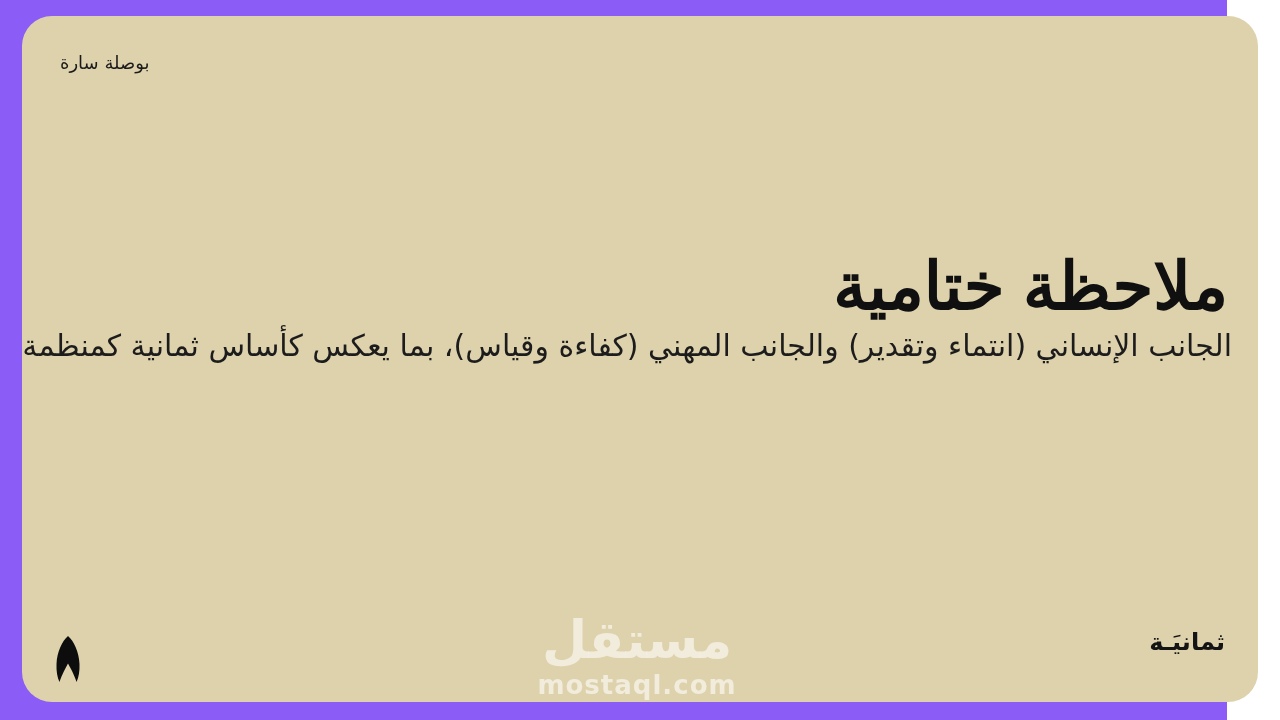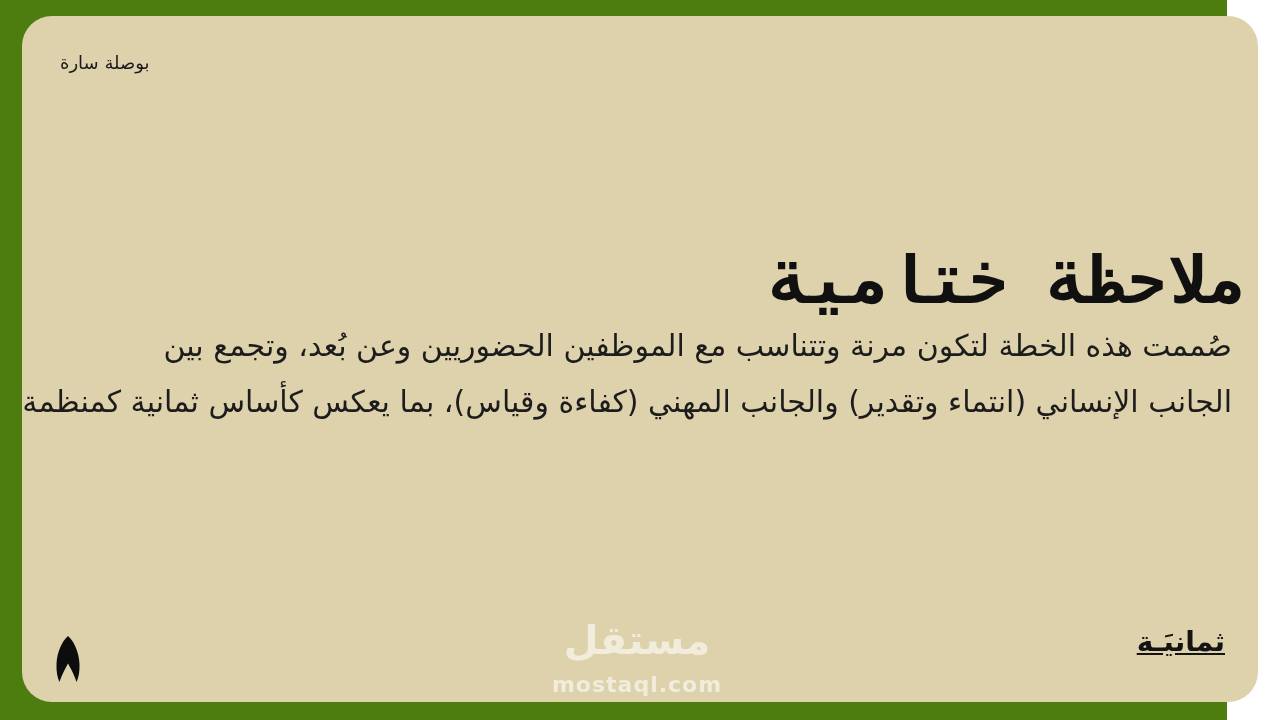--- a/index.html
+++ b/index.html
@@ -8,21 +8,21 @@
     width: 1280px;
     height: 720px;
     background: #ffffff;
     font-family: "DejaVu Sans", "Liberation Sans", sans-serif;
     overflow: hidden;
   }
   .page {
     position: relative;
     width: 1227px;
     height: 720px;
-    background: #4d7c0f;
+    background: #8b5cf6;
   }
   .slide {
     position: absolute;
     left: 22px;
     top: 16px;
     width: 1236px;
     height: 686px;
     background: #ded2ad;
     border-radius: 30px;
   }
@@ -41,30 +41,30 @@
     right: 35px;
     top: 32px;
     font-size: 24px;
     line-height: 30px;
     color: #1b1b1b;
     letter-spacing: 0.5px;
     white-space: nowrap;
   }
   .slide-title {
     position: absolute;
-    right: 12px;
+    right: 30px;
     top: 176px;
     font-size: 66px;
     line-height: 100px;
     font-weight: 700;
     color: #101010;
     direction: rtl;
     text-align: center;
     white-space: nowrap;
-    font-family: Liberation Mono, monospace;
+    font-family: Liberation Sans, sans-serif;
   }
   .body-text {
     position: absolute;
     right: 26px;
     top: 302px;
     width: 1100px;
     direction: rtl;
     text-align: right;
     color: #1c1c1c;
     font-size: 30px;
@@ -81,69 +81,65 @@
     position: absolute;
     left: 26px;
     top: 618px;
     width: 40px;
     height: 50px;
   }
   .footer-wordmark {
     position: absolute;
     right: 33px;
     top: 608px;
-    font-size: 28px;
+    font-size: 24px;
     line-height: 36px;
     font-weight: 700;
     color: #141414;
     direction: rtl;
     white-space: nowrap;
-    text-decoration: underline;
   }
   .watermark {
     position: absolute;
     left: 637px;
     top: 612px;
     transform: translateX(-50%);
     text-align: center;
     color: rgba(244, 239, 227, 0.88);
     pointer-events: none;
   }
   .watermark-arabic {
-    font-size: 40px;
+    font-size: 52px;
     line-height: 56px;
     font-weight: 700;
     direction: rtl;
     white-space: nowrap;
   }
   .watermark-latin {
-    font-size: 22px;
+    font-size: 26px;
     line-height: 30px;
     font-weight: 700;
     letter-spacing: 1px;
     margin-top: 2px;
     white-space: nowrap;
   }
 </style>
 </head>
 <body>
 
 <div class="page">
 
   <div class="slide">
 
     <div class="compass-label">بوصلة سارة</div>
 
 
     <h1 class="slide-title">ملاحظة ختامية</h1>
 
     <div class="body-text">
-      <div class="body-line">
-        <span>صُممت هذه الخطة لتكون مرنة وتتناسب مع الموظفين الحضوريين وعن بُعد، وتجمع بين</span>
-      </div>
       <div class="body-line">
         <span>الجانب الإنساني (انتماء وتقدير) والجانب المهني (كفاءة وقياس)، بما يعكس كأساس ثمانية كمنظمة</span>
       </div>
     </div>
 
     <svg class="footer-logo" viewBox="0 0 40 48" aria-hidden="true">
       <path fill="#0d0d0d" d="
         M20,1
         C26,6 31,17 31.5,29
         C31.8,36 30.8,42 28.6,47

